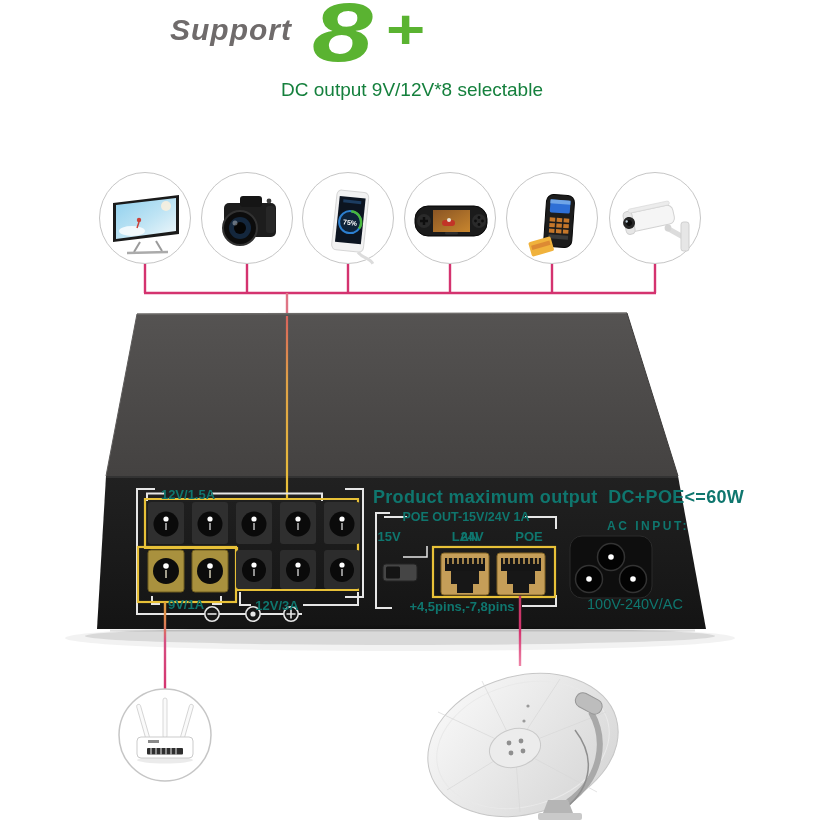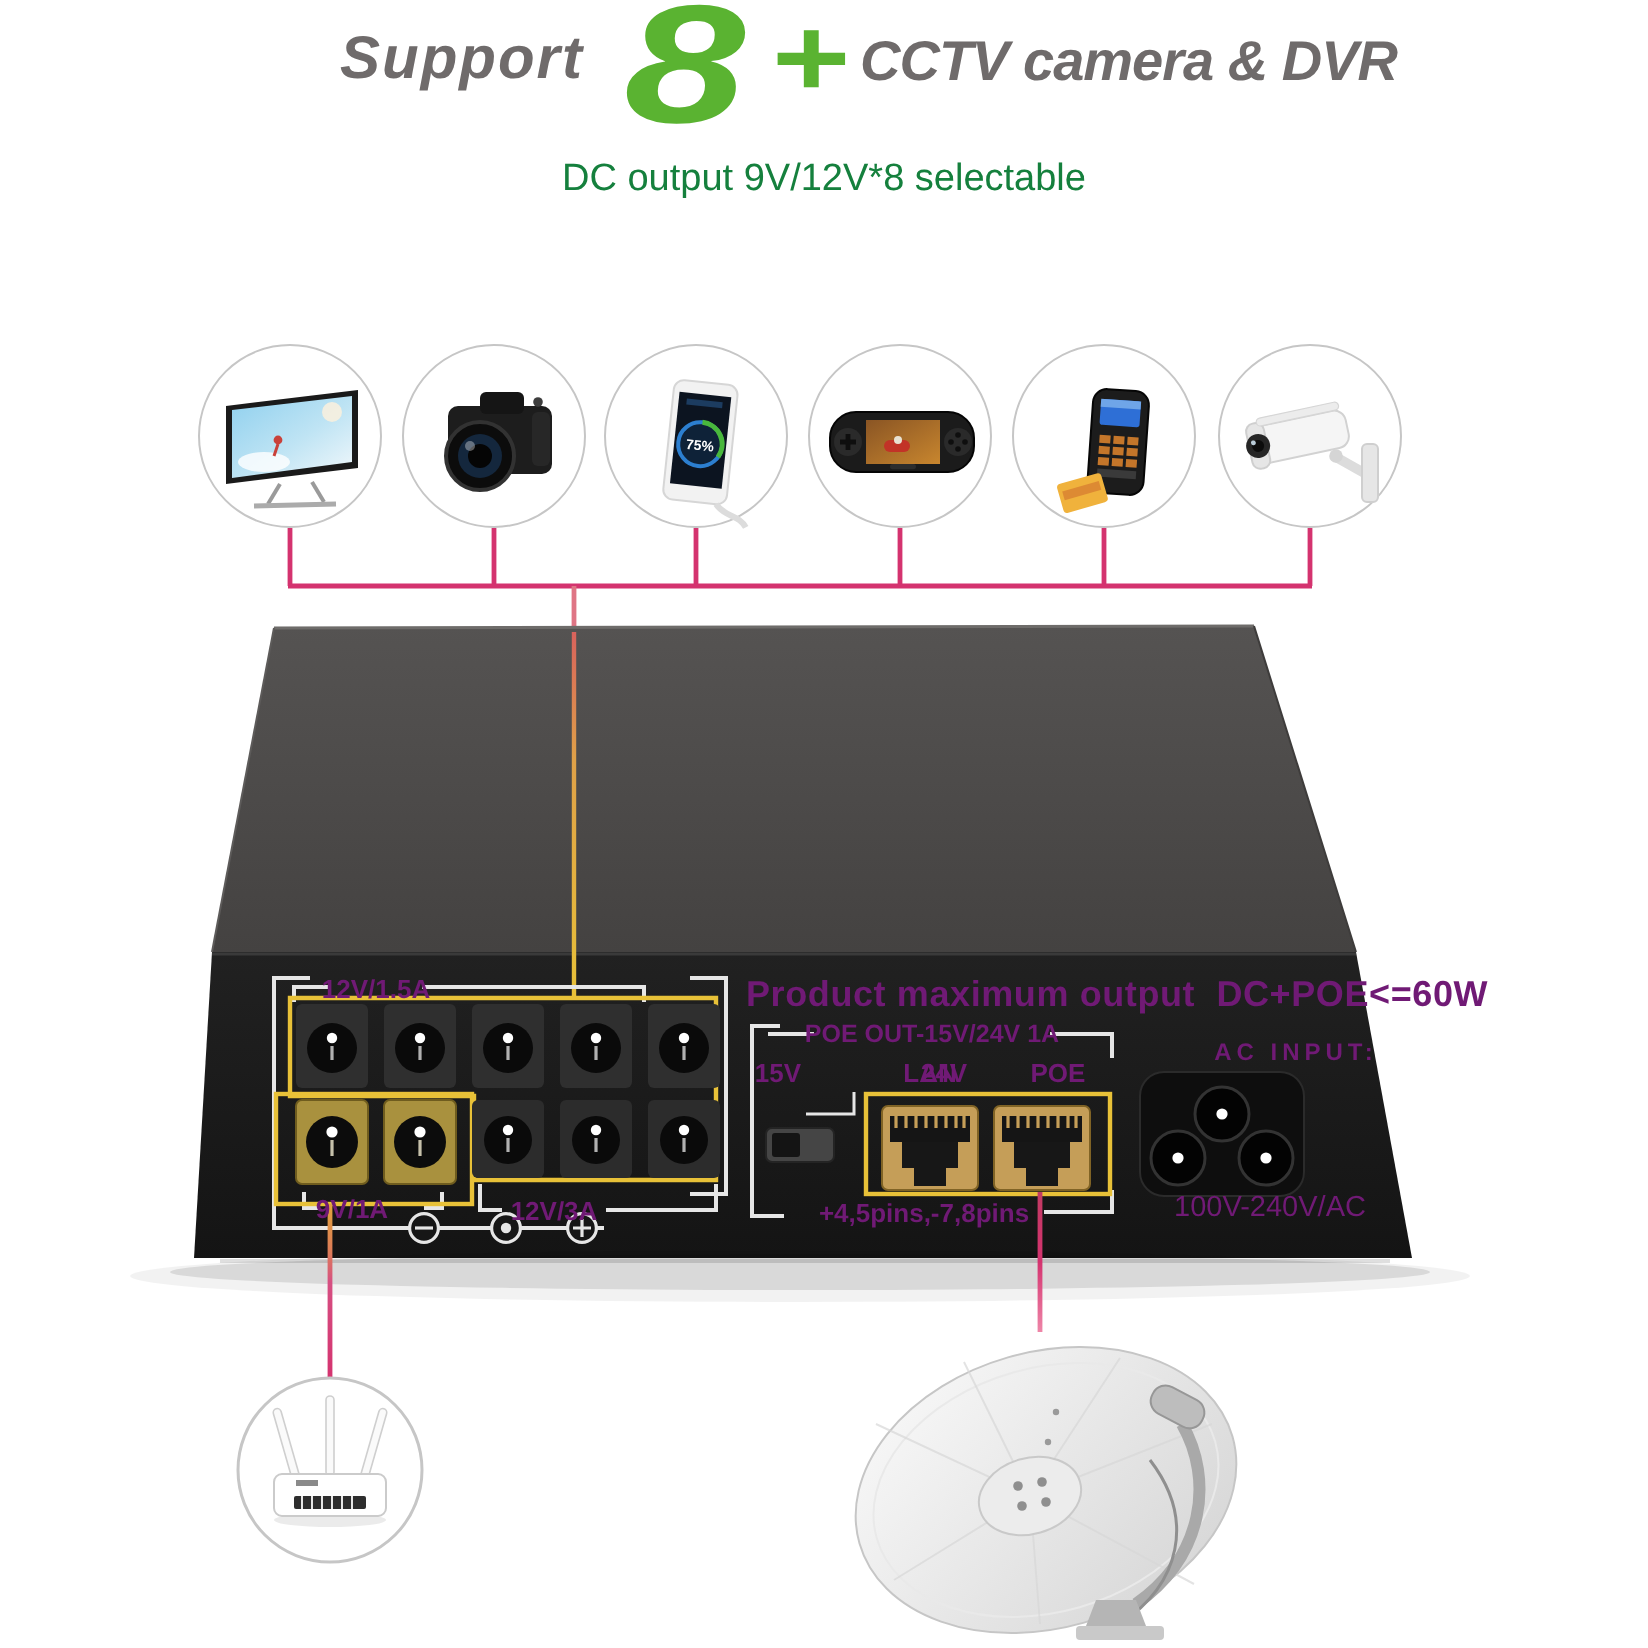--- a/index.html
+++ b/index.html
@@ -1,36 +1,35 @@
 <!DOCTYPE html>
 <html><head>
 <meta charset="utf-8">
 <style>
   html,body{margin:0;padding:0;background:#fff;}
   #scene{position:relative;width:824px;height:824px;background:#ffffff;overflow:hidden;
          font-family:"Liberation Sans",sans-serif;}
   .hdr{position:absolute;font-style:italic;font-weight:bold;color:#6f6b6b;white-space:nowrap;}
   .green{color:#5ab331;}
   .sub{position:absolute;left:50%;transform:translateX(-50%);color:#15803d;font-size:19px;white-space:nowrap;}
-  .lbl{position:absolute;color:#701a75;font-size:13px;font-weight:600;white-space:nowrap;z-index:6;text-align:right;}
+  .lbl{position:absolute;color:#0f766e;font-size:13px;font-weight:600;white-space:nowrap;z-index:6;text-align:right;}
   .ctr{transform:translateX(-50%);}
   .dev-circle{position:absolute;width:92px;height:92px;border:1.5px solid #c6c6c6;border-radius:50%;
               background:#fff;z-index:4;box-sizing:border-box;}
   .dev-circle svg{position:absolute;left:0;top:0;}
   #gfx{position:absolute;left:0;top:0;z-index:1;}
 </style>
 </head>
 <body>
 
 <div id="scene">
 
   <div class="hdr" style="left:170px;top:13px;font-size:30px;letter-spacing:1px;">Support</div>
   <div class="hdr green" style="left:312px;top:-16px;font-size:84px;transform:scaleX(1.3);transform-origin:left top;">8</div>
   <div class="hdr green" style="left:386px;top:-4px;font-size:56px;font-style:normal;transform:scaleX(1.2);transform-origin:left top;">+</div>
-  <div class="hdr" style="left:430px;top:15px;font-size:28px;letter-spacing:-0.5px;">CCTV camera &amp; DVR</div>
   <div class="sub" style="top:79px;">DC output 9V/12V*8 selectable</div>
 
   <div class="dev-circle" style="left:99px;top:172px;">
     <svg width="92" height="92" viewBox="0 0 92 92">
       <defs>
           <linearGradient id="tvScr" x1="0" y1="0" x2="1" y2="1">
         <stop offset="0" stop-color="#8fd0ee"></stop>
             <stop offset="0.55" stop-color="#bfe4f4"></stop>
             <stop offset="1" stop-color="#f2f8fb"></stop>
           </linearGradient>
@@ -347,21 +346,21 @@
         <circle cx="524" cy="721" r="1.6" fill="#9a9a9a"></circle>
       <path d="M591,712 C607,740 602,778 568,802" fill="none" stroke="#a9a9a9" stroke-width="6"></path>
       <rect x="575" y="696" width="28" height="15" rx="7" transform="rotate(28 589 703)" fill="#bdbdbd" stroke="#979797"></rect>
       <path d="M575,730 C598,760 590,792 560,812" fill="none" stroke="#8f8f8f" stroke-width="1.5"></path>
       <path d="M548,800 L568,800 L573,813 L543,813 Z" fill="#b5b5b5"></path>
       <rect x="538" y="813" width="44" height="7" rx="2" fill="#c9c9c9"></rect>
     </g>
   </svg>
 
   <div class="lbl ctr" style="left:188px;top:487px;">12V/1.5A</div>
-  <div class="lbl ctr" style="left:176px;top:597px;">9V/1A</div>
+  <div class="lbl ctr" style="left:186px;top:597px;">9V/1A</div>
   <div class="lbl ctr" style="left:277px;top:598px;">12V/3A</div>
   <div class="lbl" style="left:373px;top:487px;font-size:18px;font-weight:700;letter-spacing:0.3px;white-space:pre;">Product maximum output  DC+POE&lt;=60W</div>
   <div class="lbl ctr" style="left:466px;top:510px;font-size:12.5px;">POE OUT-15V/24V 1A</div>
   <div class="lbl ctr" style="left:389px;top:529px;">15V</div>
   <div class="lbl ctr" style="left:427px;top:529px;margin-left:45px;">24V</div>
   <div class="lbl ctr" style="left:465px;top:529px;">LAN</div>
   <div class="lbl ctr" style="left:529px;top:529px;">POE</div>
   <div class="lbl ctr" style="left:462px;top:599px;">+4,5pins,-7,8pins</div>
   <div class="lbl ctr" style="left:613px;top:519px;font-size:12px;font-weight:700;letter-spacing:2.5px;margin-left:35px;">AC INPUT:</div>
   <div class="lbl ctr" style="left:611px;top:596px;font-size:14.5px;font-weight:400;margin-left:24px;">100V-240V/AC</div>

